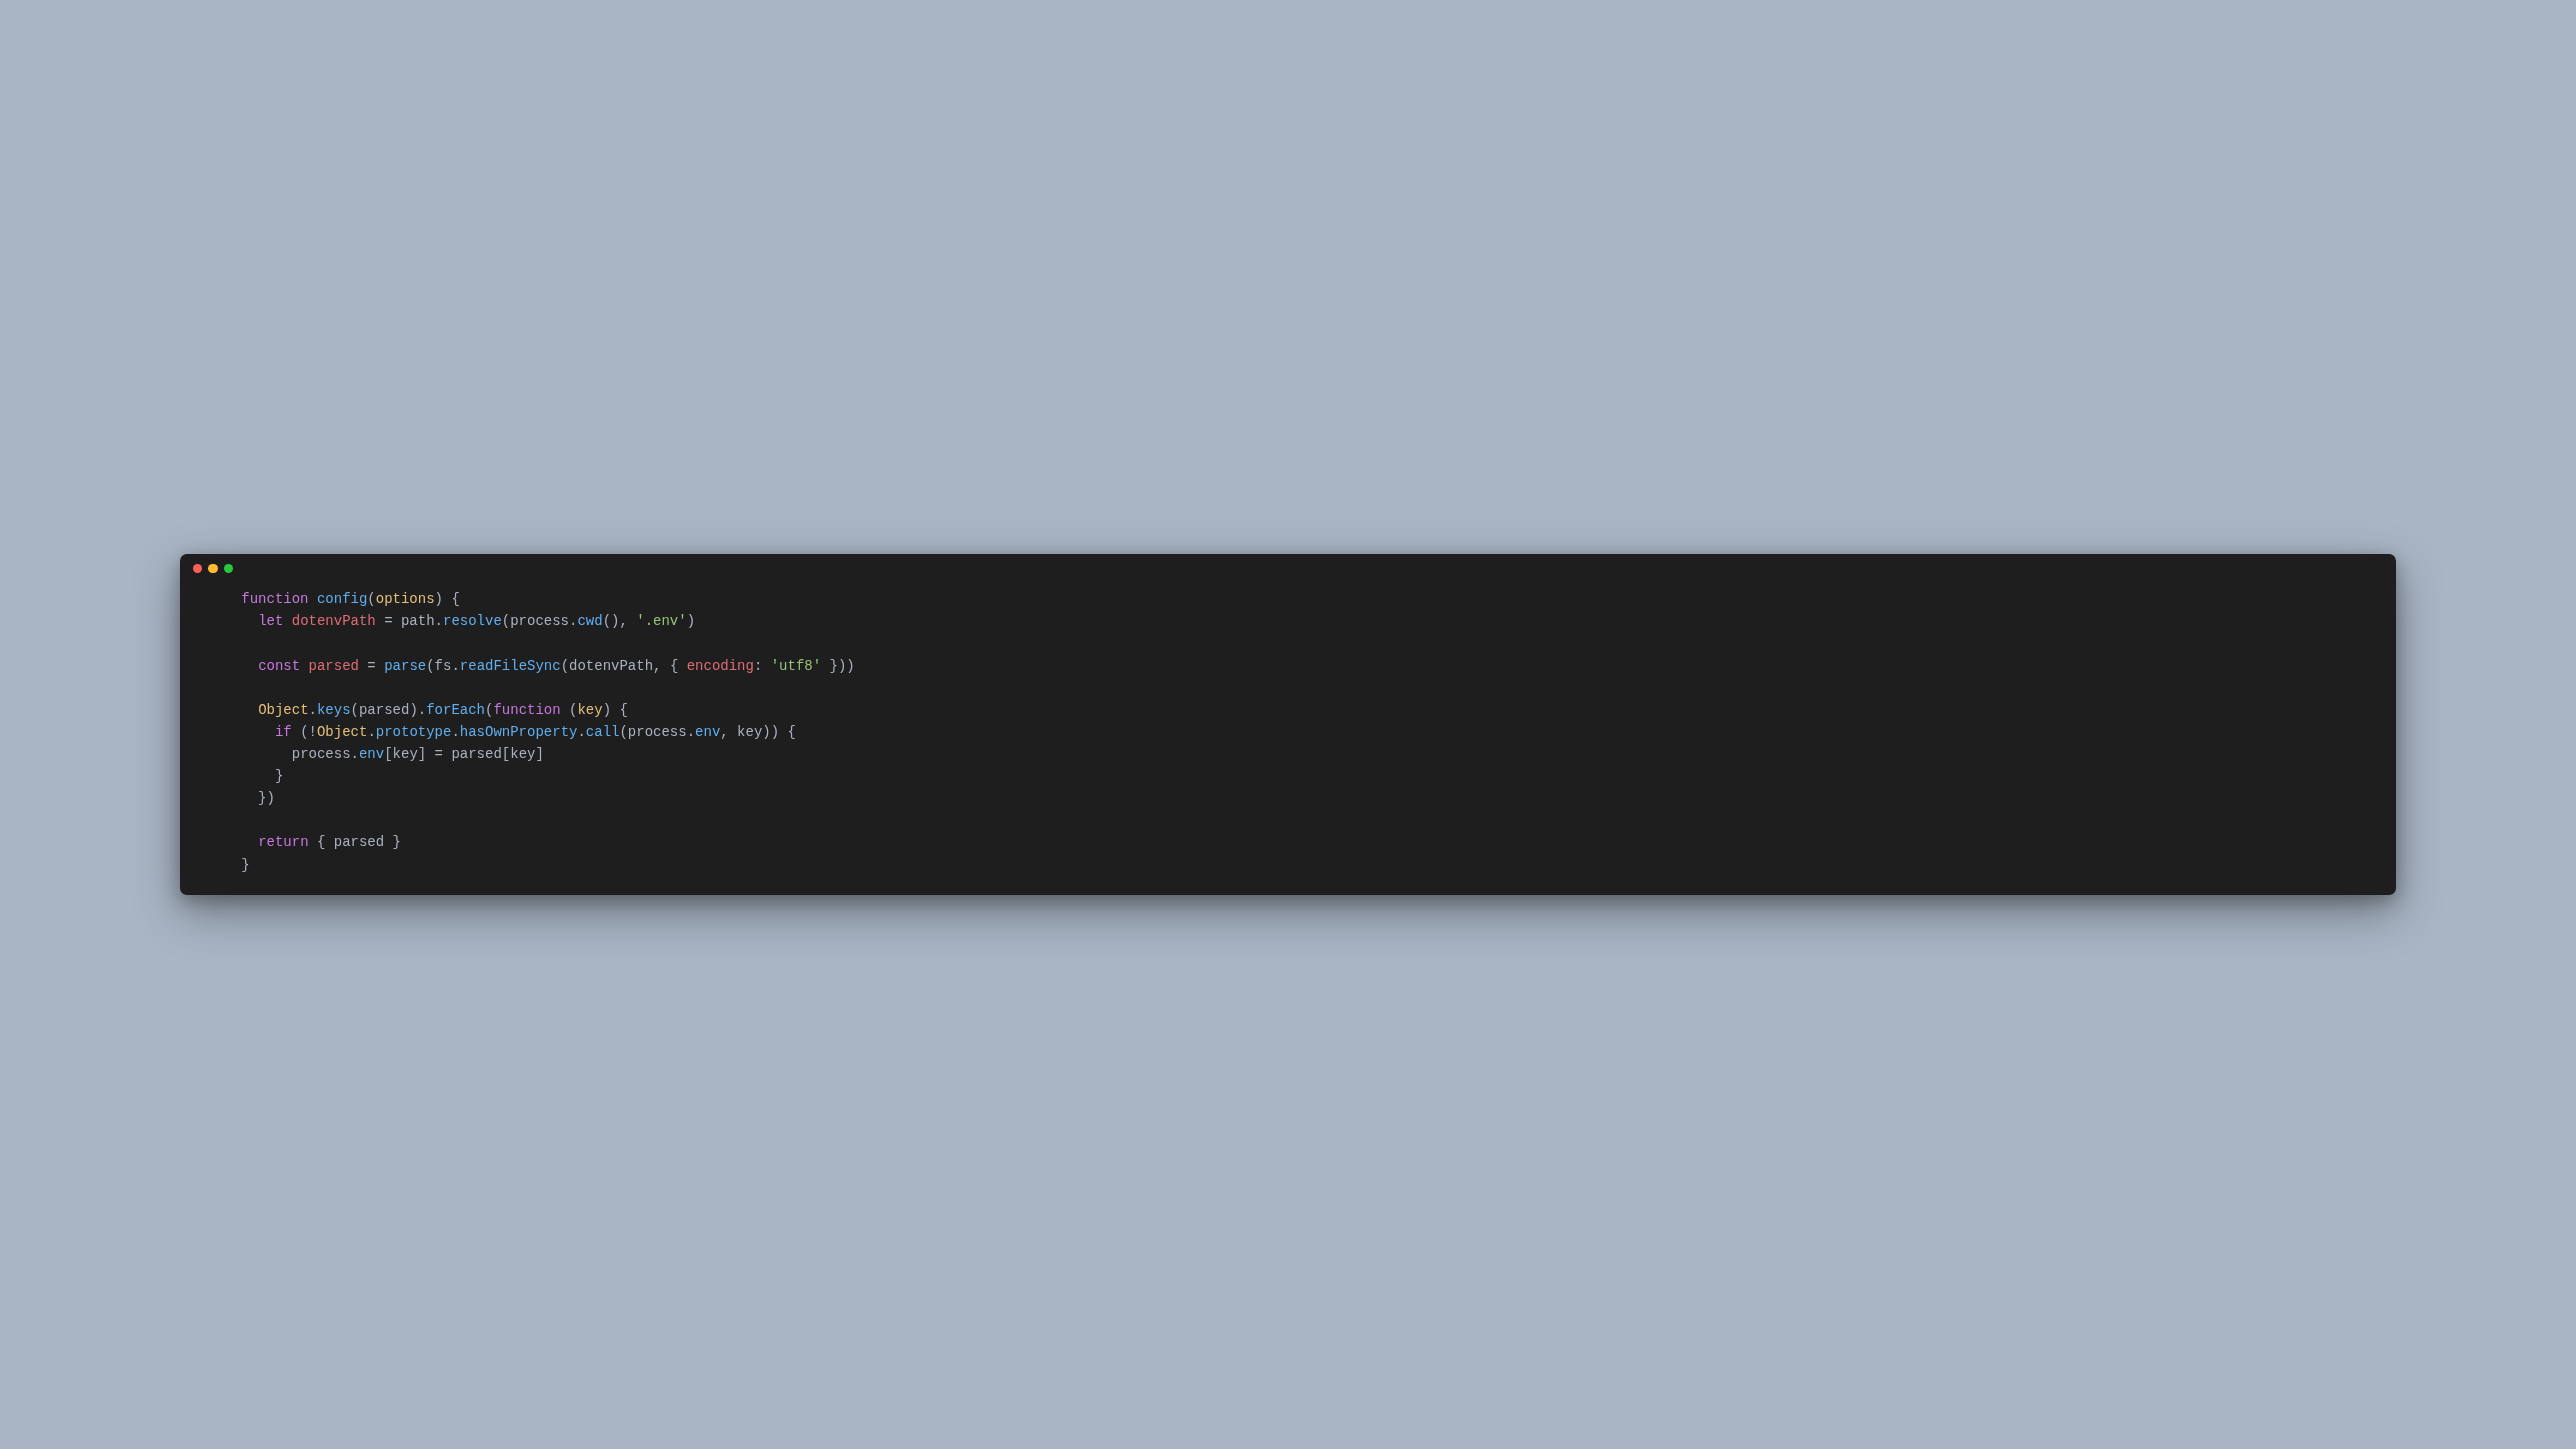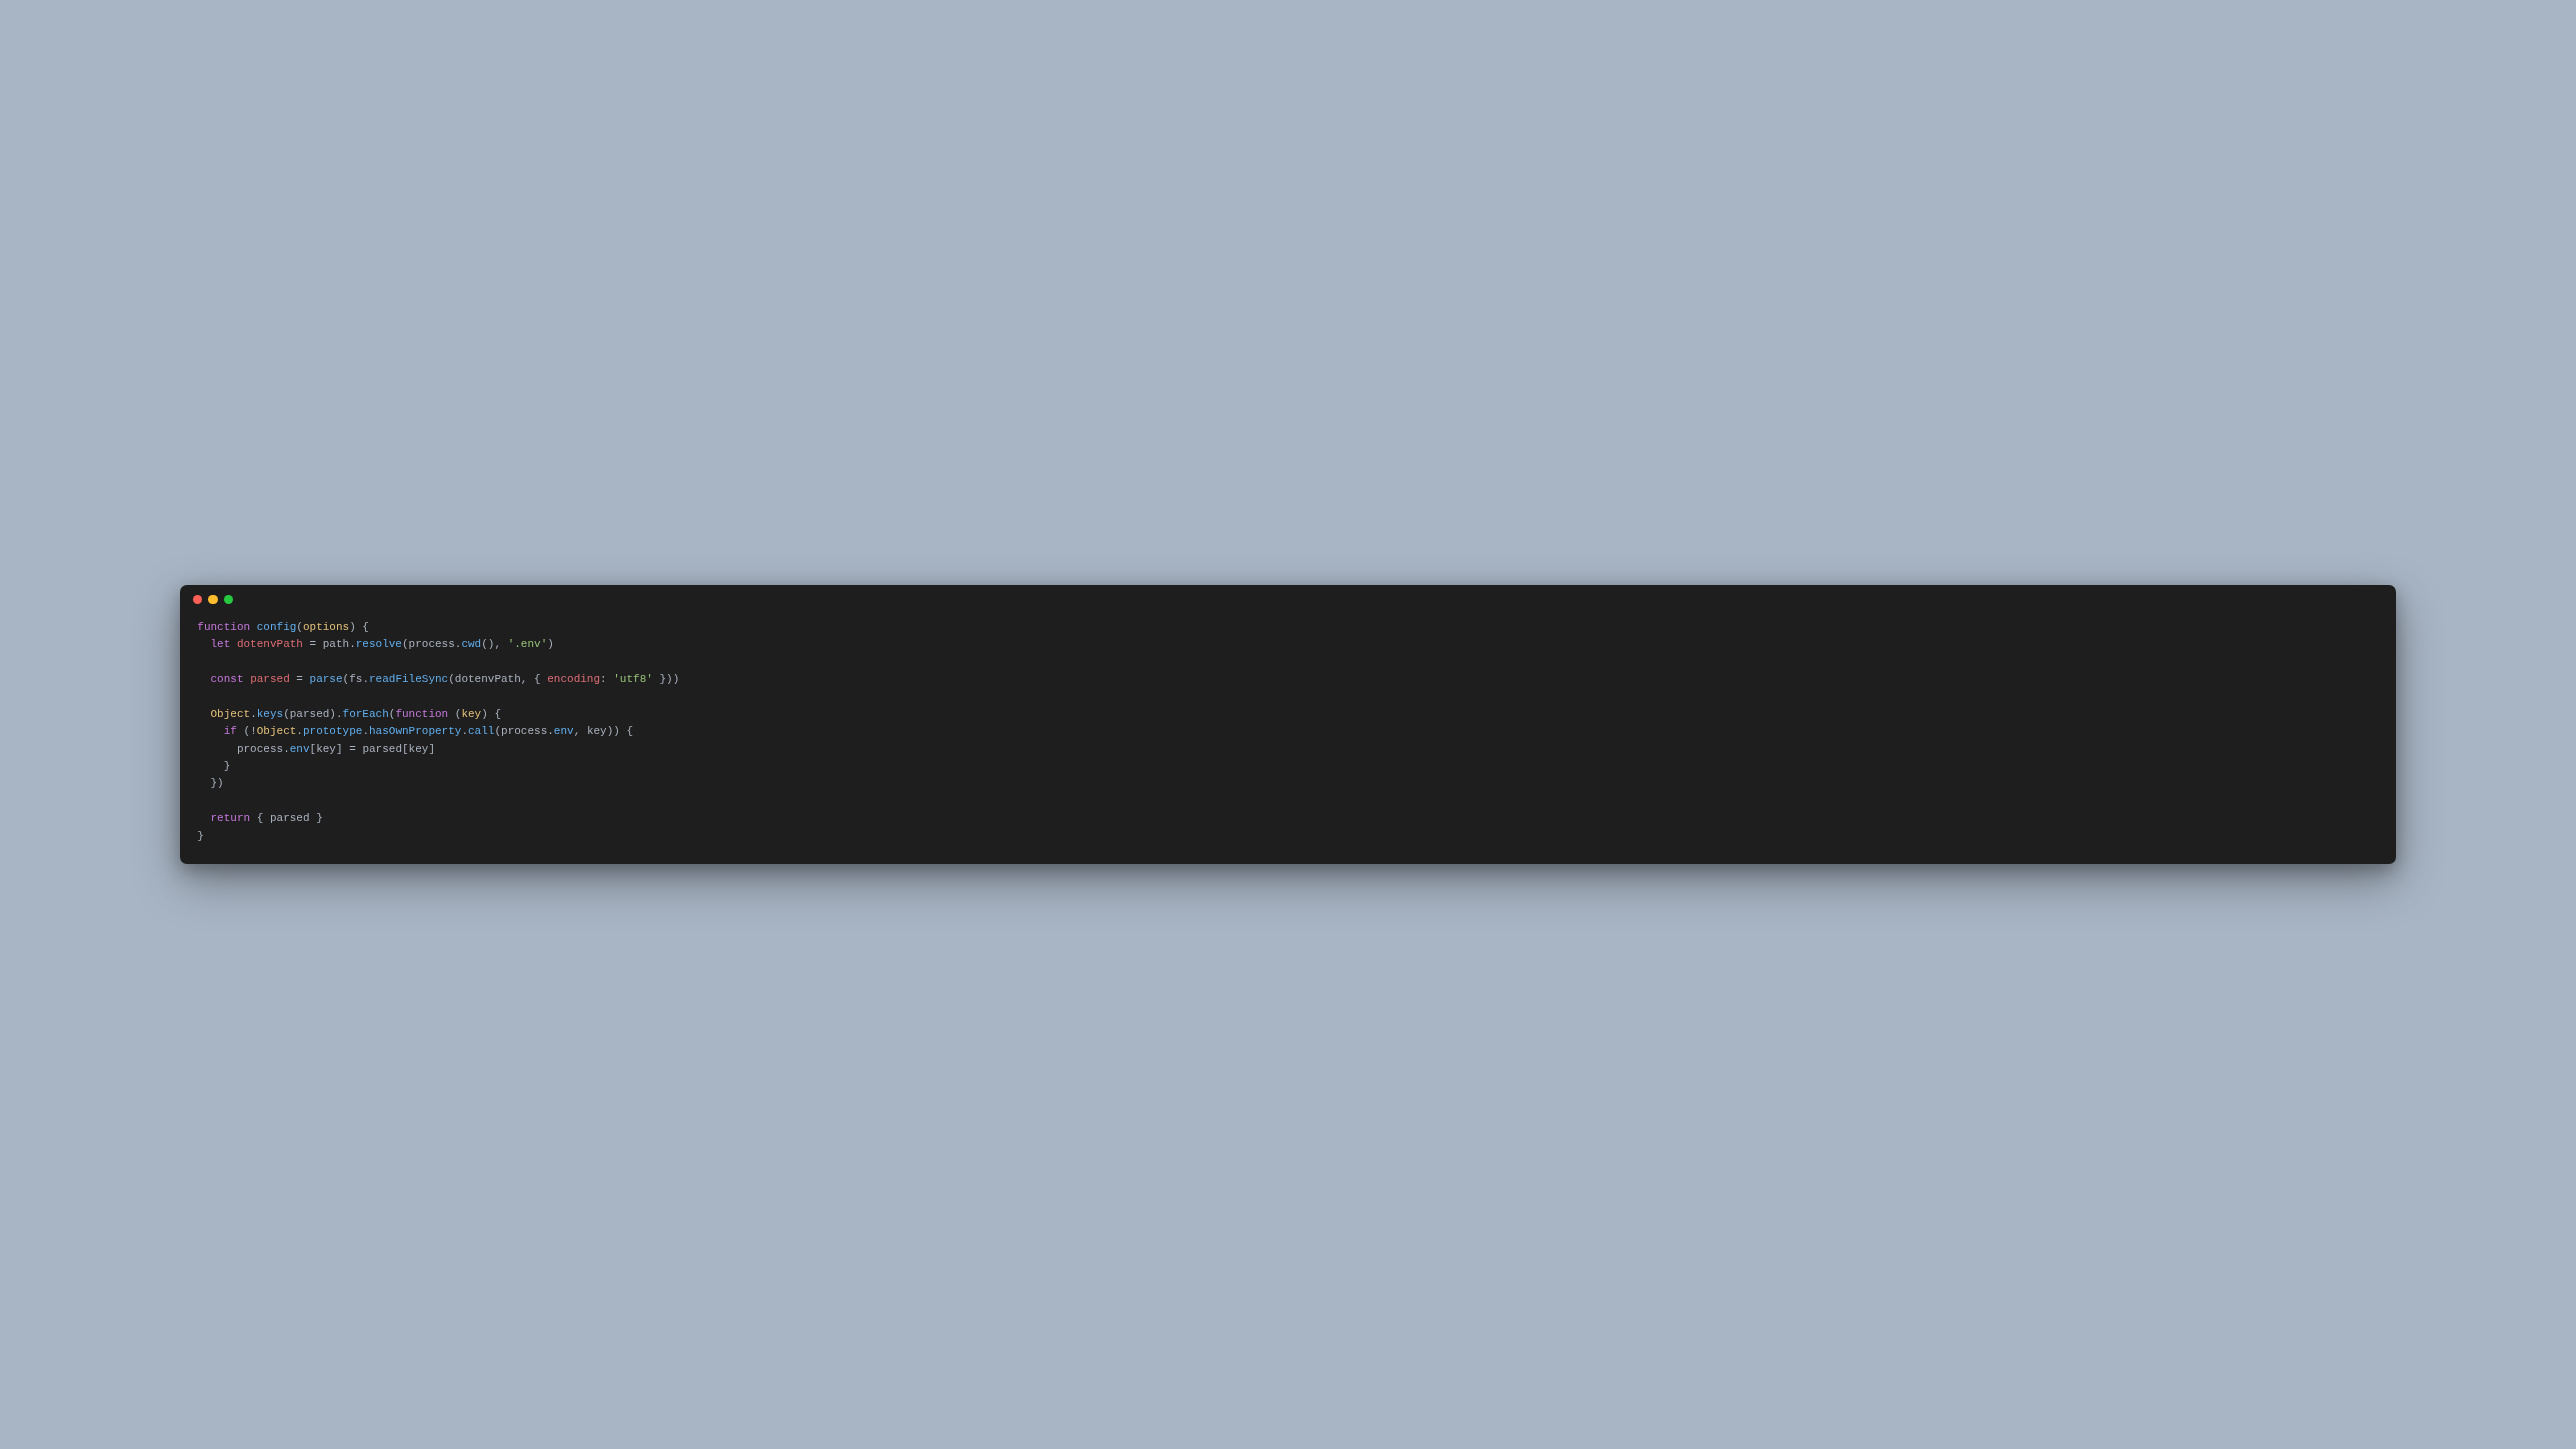--- a/index.html
+++ b/index.html
@@ -39,25 +39,26 @@
       height: 9.2px;
       border-radius: 50%;
     }
     
     .dot-red { background: #ff5f56; }
     .dot-yellow { background: #ffbd2e; }
     .dot-green { background: #27c93f; }
     
     .code-area {
       padding: 10.3px 17px 19.5px 17px;
-      font-size: 11px;
+      font-size: 14px;
       line-height: 1.58;
       white-space: pre;
       color: #abb2bf;
       overflow-x: auto;
+      margin-left: 44px;
     }
     
     .tok-keyword { color: #c678dd; }
     .tok-function { color: #61afef; }
     .tok-param { color: #e5c07b; }
     .tok-variable { color: #e06c75; }
     .tok-property { color: #61afef; }
     .tok-string { color: #98c379; }
     .tok-punct { color: #abb2bf; }
     .tok-object { color: #e5c07b; }

